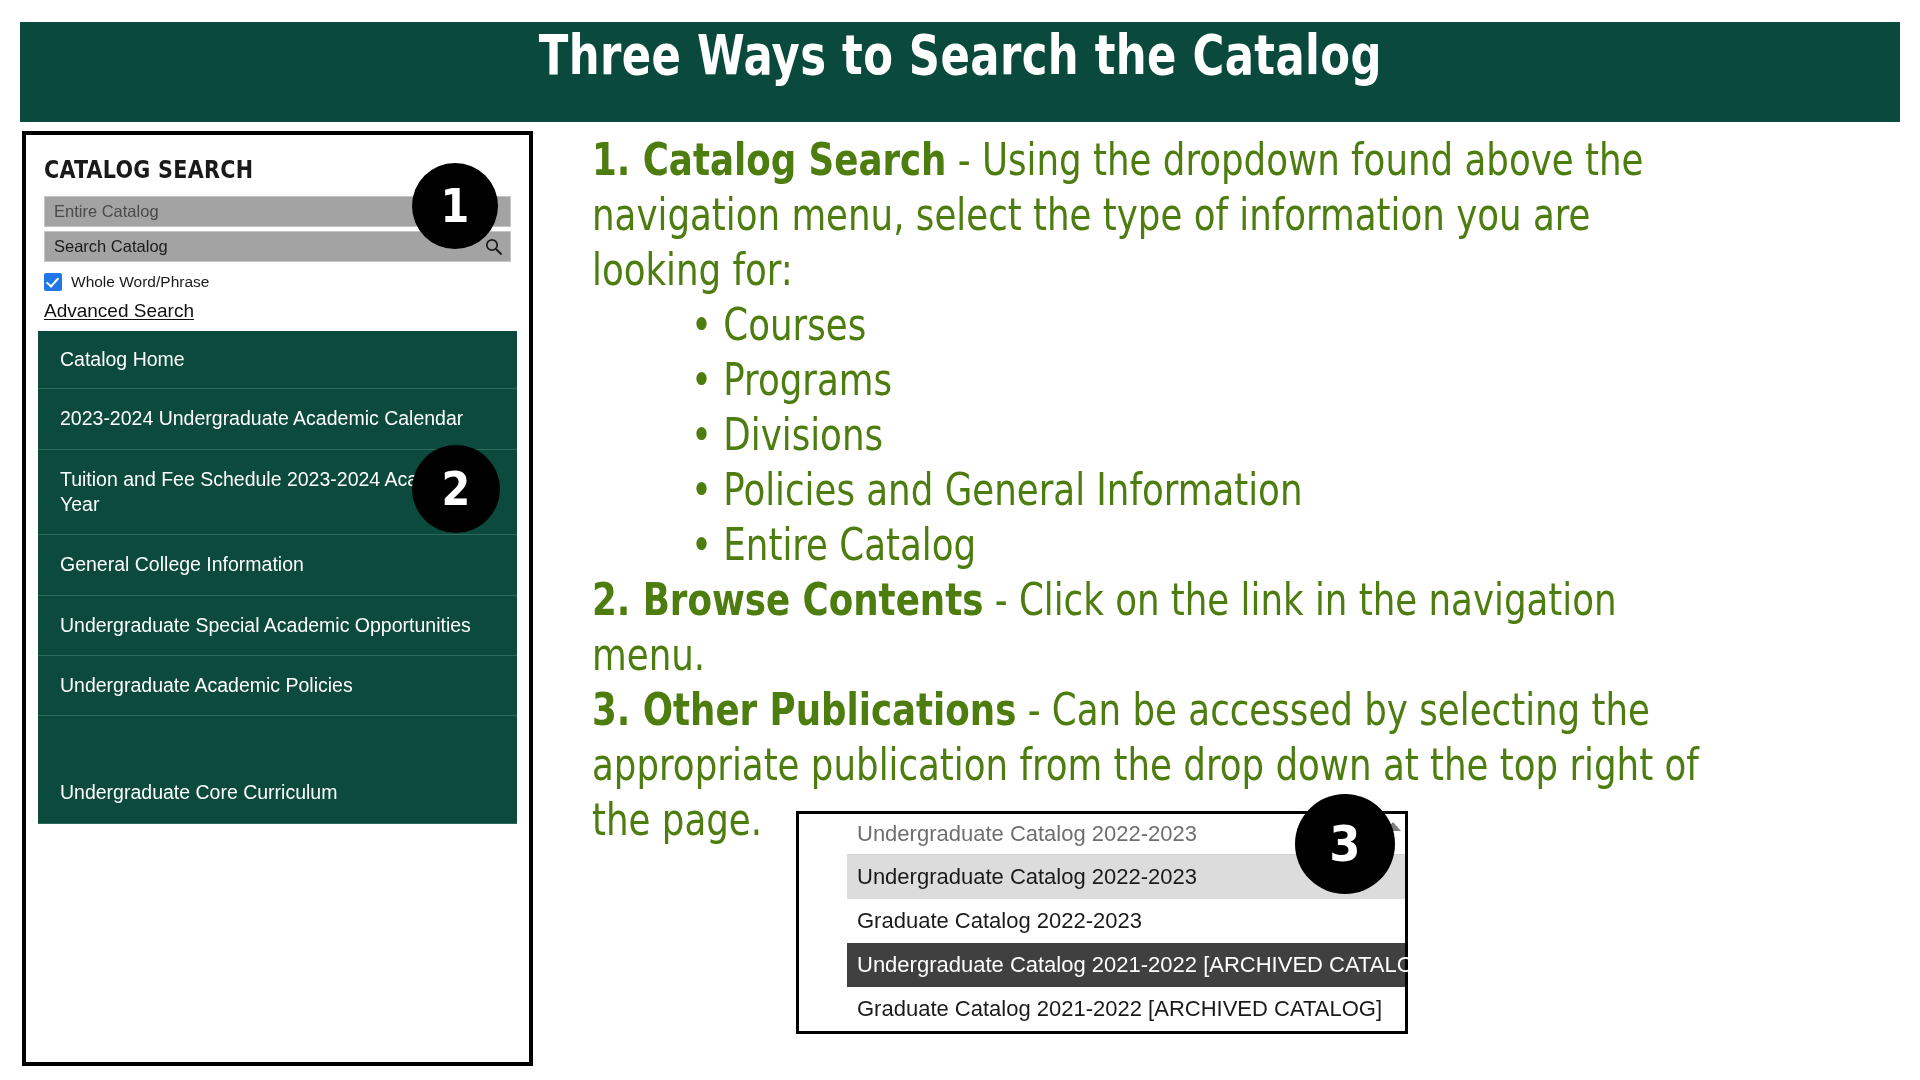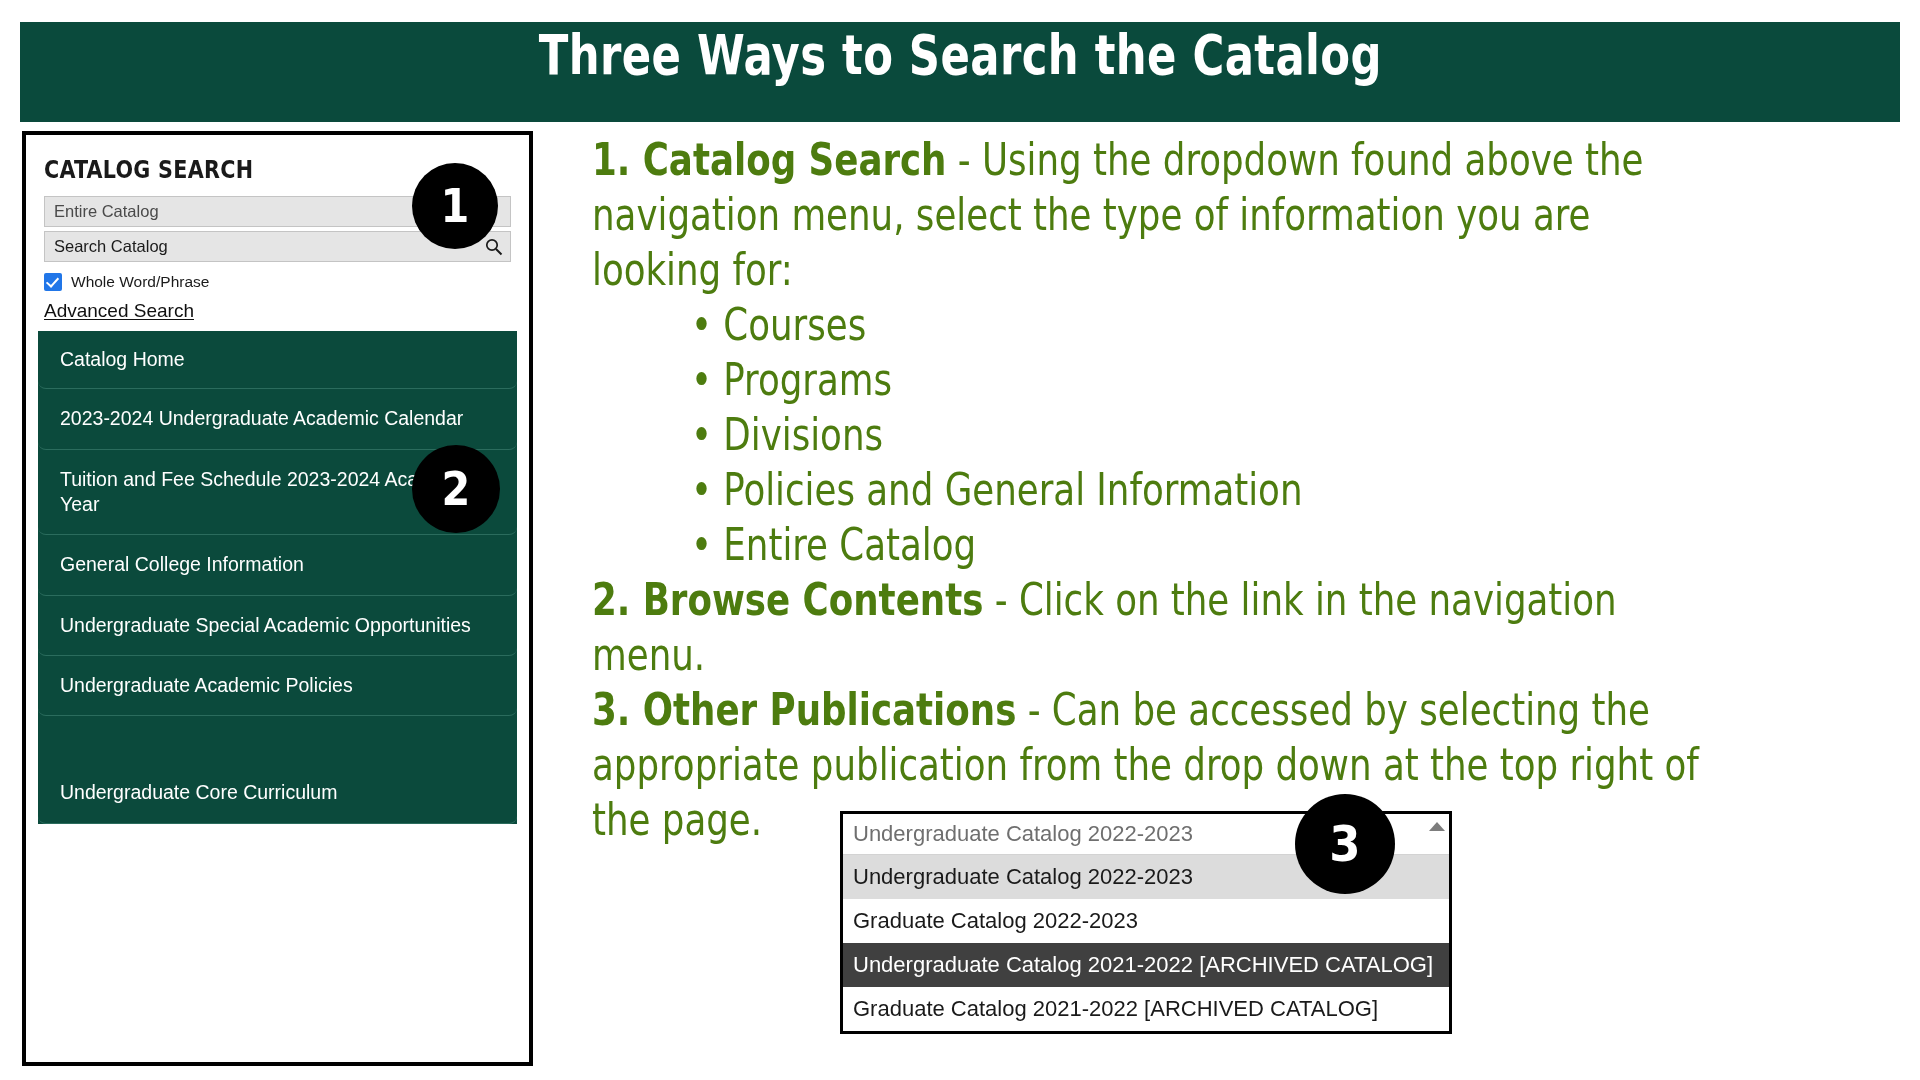--- a/index.html
+++ b/index.html
@@ -58,21 +58,21 @@
     font-size: 25px;
     color: #1a1a1a;
     letter-spacing: 0.3px;
     margin: 6px 0 12px 0;
     transform: scaleX(0.92);
     transform-origin: left center;
   }
   .search-field {
     position: relative;
     border: 1px solid #c4c4c4;
-    background: #e5e5e5;
+    background: #a3a3a3;
     height: 31px;
     margin-bottom: 4px;
     display: flex;
     align-items: center;
     box-sizing: border-box;
   }
   .search-field .field-text {
     font-size: 16.5px;
     color: #4a4a4a;
     padding-left: 9px;
@@ -131,21 +131,20 @@
     background: #0b4a3c;
   }
   .nav-item {
     color: #ffffff;
     font-size: 19.5px;
     line-height: 1.3;
     padding: 17px 20px 17px 22px;
     border-bottom: 1px solid #2b6c5d;
     box-sizing: border-box;
     position: relative;
-    border-radius: 8px;
   }
   .nav-item:first-child { padding-top: 16px; padding-bottom: 16px; }
   .nav-item.tall {
     height: 108px;
     display: flex;
     align-items: flex-end;
     padding-bottom: 18px;
   }
 
   
@@ -171,26 +170,27 @@
     line-height: 55px;
     padding-left: 110px;
     transform: scaleX(0.9);
     transform-origin: left center;
     white-space: nowrap;
   }
 
   
   #publication-dropdown {
     position: absolute;
-    left: 840px;
+    left: 796px;
     top: 811px;
     width: 612px;
     border: 3px solid #000000;
     background: #ffffff;
     box-sizing: border-box;
+    padding-left: 48px;
   }
   #dropdown-closed-row {
     height: 40px;
     display: flex;
     align-items: center;
     position: relative;
     background: #ffffff;
     border-bottom: 1px solid #d3d3d3;
   }
   #dropdown-closed-label {

